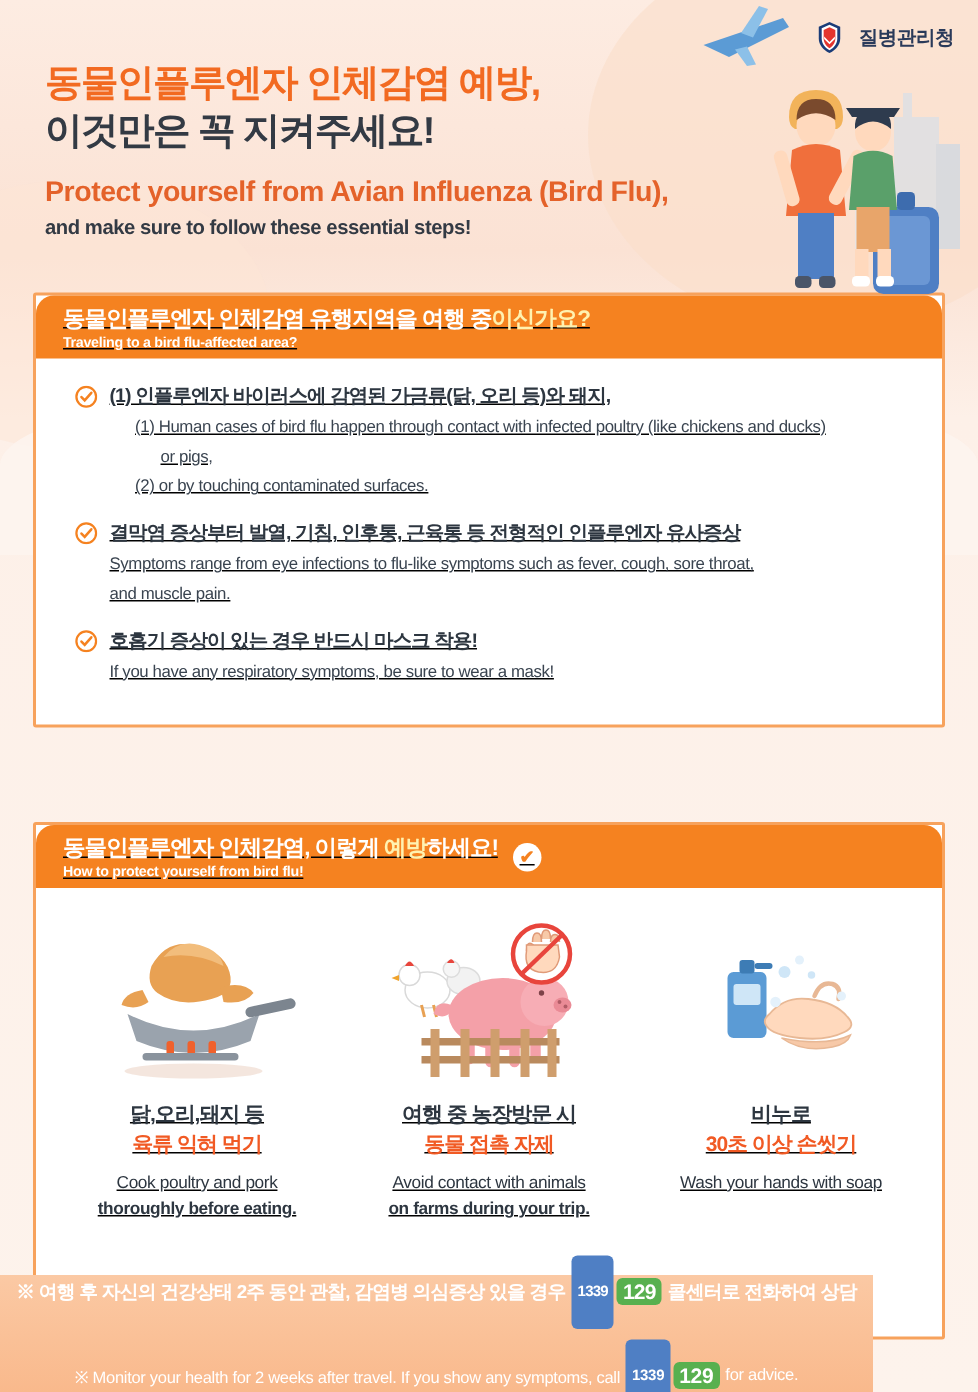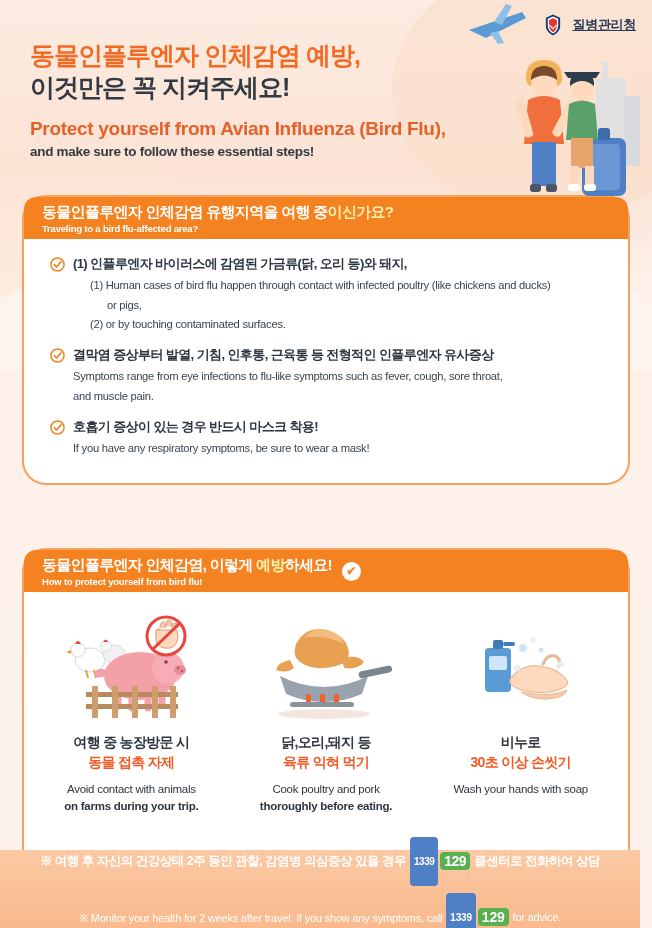--- a/index.html
+++ b/index.html
@@ -39,21 +39,21 @@
   }
 
   
   .kdca {
     position: absolute; right: 16px; top: 12px;
     display: flex; align-items: center; gap: 6px;
     z-index: 6;
   }
   .kdca-mark { width: 26px; height: 26px; }
   .kdca-text {
-    font-size: 13px; color: #2a3a5a; font-weight: bold; letter-spacing: -.3px; text-decoration: underline;
+    font-size: 13px; color: #2a3a5a; font-weight: bold; letter-spacing: -.3px;
   }
 
   
   .head {
     position: absolute; left: 30px; top: 40px; z-index: 5;
   }
   .h-ko1 {
     font-size: 25px; font-weight: bold; color: #f26a21; letter-spacing: -1px;
     line-height: 1.25;
   }
@@ -70,21 +70,22 @@
     font-size: 13.5px; font-weight: bold; color: #333a44; letter-spacing: -.3px;
   }
 
   
   .illus { position: absolute; right: 8px; top: 0px; width: 270px; height: 210px; z-index: 4; }
 
   
   .sec {
     position: absolute; left: 22px; width: 608px;
     background: #ffffff;
-    border-radius: 24px;
+    border-radius: 2px;
+    text-decoration: underline;
   }
   .sec1 { top: 195px; border: 2px solid #f7a25c; padding-bottom: 10px; }
   .sec-header {
     height: 42px; border-radius: 12px 12px 0 0;
     background: #f58220;
     display: flex; align-items: center; padding: 0 18px;
     position: relative;
   }
   .sec-header.orange2 { background: #f58220; }
   .hdr-ko { font-size: 15px; font-weight: bold; color: #ffffff; letter-spacing: -.7px; }
@@ -131,21 +132,21 @@
   }
   .card-ko .orange { color: #f15a24; }
   .card-en {
     font-size: 11.5px; color: #2d3640; letter-spacing: -.25px;
     line-height: 1.5; margin-top: 8px;
   }
   .card-en .bold { font-weight: bold; }
 
   
   .footer {
-    position: absolute; left: 0; bottom: 0; width: 640px; height: 78px;
+    position: absolute; left: 0; bottom: 0; width: 582px; height: 78px;
     background: linear-gradient(180deg,#fbc9a4 0%, #f9b98c 100%);
     display: flex; flex-direction: column; align-items: center; justify-content: center;
     gap: 7px;
   }
   .f-ko {
     font-size: 12.5px; font-weight: bold; color: #ffffff; letter-spacing: -.5px;
     display: flex; align-items: center; gap: 4px;
   }
   .f-en {
     font-size: 11px; color: #ffffff; letter-spacing: -.2px;
@@ -289,77 +290,20 @@
       <div class="hdr-stack">
         <div class="hdr-ko">
           <span>동물인플루엔자 인체감염, 이렇게 </span><span class="hl">예방</span><span>하세요!</span>
         </div>
         <div class="hdr-en">How to protect yourself from bird flu!</div>
       </div>
       <div class="hdr-check">✔</div>
     </div>
 
     <div class="cards">
-
-      <div class="card">
-        <div class="card-art">
-          <svg viewBox="0 0 150 110" width="150" height="110">
-
-            <g>
-              <ellipse cx="34" cy="46" rx="15" ry="12" fill="#ffffff" stroke="#d9d9d9"></ellipse>
-              <circle cx="22" cy="36" r="7" fill="#ffffff" stroke="#d9d9d9"></circle>
-              <path d="M19 30 q3 -6 6 0z" fill="#e8453c"></path>
-              <path d="M15 36 l-5 2 l5 2z" fill="#f0a32c"></path>
-              <path d="M30 56 l2 8 M38 56 l2 8" stroke="#e8a153" stroke-width="2"></path>
-            </g>
-            <g>
-              <ellipse cx="58" cy="40" rx="11" ry="9" fill="#f2f2f2" stroke="#dcdcdc"></ellipse>
-              <circle cx="50" cy="32" r="5.5" fill="#f6f6f6" stroke="#dcdcdc"></circle>
-              <path d="M47 28 q3 -5 5 0z" fill="#e8453c"></path>
-            </g>
-
-            <g>
-              <ellipse cx="84" cy="62" rx="36" ry="24" fill="#f4a0a8"></ellipse>
-              <circle cx="112" cy="54" r="16" fill="#f7adb5"></circle>
-              <ellipse cx="124" cy="56" rx="6" ry="5" fill="#ea8b96"></ellipse>
-              <circle cx="122" cy="54" r="1.3" fill="#b05c66"></circle>
-              <circle cx="126" cy="57" r="1.3" fill="#b05c66"></circle>
-              <circle cx="110" cy="48" r="1.8" fill="#7d4249"></circle>
-              <path d="M102 40 q6 -10 12 -2 q-6 2 -12 2z" fill="#ea8b96"></path>
-              <path d="M62 80 l0 12 M76 82 l0 12 M92 82 l0 12 M106 78 l0 12" stroke="#f4a0a8" stroke-width="7" stroke-linecap="round"></path>
-              <path d="M50 56 q-10 -4 -12 6 q8 4 12 -2z" fill="#f4a0a8"></path>
-            </g>
-
-            <g>
-              <rect x="30" y="78" width="92" height="5" fill="#b98a5e"></rect>
-              <rect x="30" y="90" width="92" height="5" fill="#b98a5e"></rect>
-              <rect x="36" y="72" width="6" height="32" fill="#cf9e6d"></rect>
-              <rect x="56" y="72" width="6" height="32" fill="#cf9e6d"></rect>
-              <rect x="76" y="72" width="6" height="32" fill="#cf9e6d"></rect>
-              <rect x="96" y="72" width="6" height="32" fill="#cf9e6d"></rect>
-              <rect x="114" y="72" width="6" height="32" fill="#cf9e6d"></rect>
-            </g>
-
-            <g>
-              <circle cx="110" cy="22" r="19" fill="#ffffff" stroke="#e8453c" stroke-width="3"></circle>
-              <path d="M104 14 q0 -6 3 -6 q3 0 3 6 M110 12 q0 -6 3 -6 q3 0 3 6 M116 14 q0 -5 3 -5 q3 0 3 5 M100 20 q0 -6 3 -5 q3 1 3 6" fill="#f7c9a8" stroke="#e09a78" stroke-width="1"></path>
-              <path d="M100 20 q-2 12 8 14 q12 2 14 -10 l-1 -8 l-21 0z" fill="#ffd9bd" stroke="#e09a78" stroke-width="1"></path>
-              <line x1="97" y1="35" x2="124" y2="9" stroke="#e8453c" stroke-width="3"></line>
-            </g>
-          </svg>
-        </div>
-        <div class="card-ko">
-          <div>여행 중 농장방문 시</div>
-          <div class="orange">동물 접촉 자제</div>
-        </div>
-        <div class="card-en">
-          <div>Avoid contact with animals</div>
-          <div class="bold">on farms during your trip.</div>
-        </div>
-      </div>
 
       <div class="card">
         <div class="card-art">
           <svg viewBox="0 0 140 110" width="140" height="110">
             <ellipse cx="68" cy="100" rx="46" ry="5" fill="#f0dbd0" opacity=".7"></ellipse>
             <path d="M24 62 q44 22 88 0 l-6 18 q-38 16 -76 0 z" fill="#9aa3ad"></path>
             <rect x="102" y="58" width="34" height="7" rx="3.5" fill="#7c858f" transform="rotate(-12 102 58)"></rect>
             <path d="M40 30 q10 -18 28 -14 q20 4 24 18 q4 14 -12 18 q-22 6 -36 -4 q-8 -6 -4 -18z" fill="#e8a153"></path>
             <path d="M48 24 q10 -12 24 -8 q14 4 16 14 q-20 -10 -40 -6z" fill="#f2bd7c"></path>
             <path d="M86 44 q16 -4 22 4 q-6 8 -20 6z" fill="#e8a153"></path>
@@ -375,20 +319,77 @@
           <div class="orange">육류 익혀 먹기</div>
         </div>
         <div class="card-en">
           <div>Cook poultry and pork</div>
           <div class="bold">thoroughly before eating.</div>
         </div>
       </div>
 
       <div class="card">
         <div class="card-art">
+          <svg viewBox="0 0 150 110" width="150" height="110">
+
+            <g>
+              <ellipse cx="34" cy="46" rx="15" ry="12" fill="#ffffff" stroke="#d9d9d9"></ellipse>
+              <circle cx="22" cy="36" r="7" fill="#ffffff" stroke="#d9d9d9"></circle>
+              <path d="M19 30 q3 -6 6 0z" fill="#e8453c"></path>
+              <path d="M15 36 l-5 2 l5 2z" fill="#f0a32c"></path>
+              <path d="M30 56 l2 8 M38 56 l2 8" stroke="#e8a153" stroke-width="2"></path>
+            </g>
+            <g>
+              <ellipse cx="58" cy="40" rx="11" ry="9" fill="#f2f2f2" stroke="#dcdcdc"></ellipse>
+              <circle cx="50" cy="32" r="5.5" fill="#f6f6f6" stroke="#dcdcdc"></circle>
+              <path d="M47 28 q3 -5 5 0z" fill="#e8453c"></path>
+            </g>
+
+            <g>
+              <ellipse cx="84" cy="62" rx="36" ry="24" fill="#f4a0a8"></ellipse>
+              <circle cx="112" cy="54" r="16" fill="#f7adb5"></circle>
+              <ellipse cx="124" cy="56" rx="6" ry="5" fill="#ea8b96"></ellipse>
+              <circle cx="122" cy="54" r="1.3" fill="#b05c66"></circle>
+              <circle cx="126" cy="57" r="1.3" fill="#b05c66"></circle>
+              <circle cx="110" cy="48" r="1.8" fill="#7d4249"></circle>
+              <path d="M102 40 q6 -10 12 -2 q-6 2 -12 2z" fill="#ea8b96"></path>
+              <path d="M62 80 l0 12 M76 82 l0 12 M92 82 l0 12 M106 78 l0 12" stroke="#f4a0a8" stroke-width="7" stroke-linecap="round"></path>
+              <path d="M50 56 q-10 -4 -12 6 q8 4 12 -2z" fill="#f4a0a8"></path>
+            </g>
+
+            <g>
+              <rect x="30" y="78" width="92" height="5" fill="#b98a5e"></rect>
+              <rect x="30" y="90" width="92" height="5" fill="#b98a5e"></rect>
+              <rect x="36" y="72" width="6" height="32" fill="#cf9e6d"></rect>
+              <rect x="56" y="72" width="6" height="32" fill="#cf9e6d"></rect>
+              <rect x="76" y="72" width="6" height="32" fill="#cf9e6d"></rect>
+              <rect x="96" y="72" width="6" height="32" fill="#cf9e6d"></rect>
+              <rect x="114" y="72" width="6" height="32" fill="#cf9e6d"></rect>
+            </g>
+
+            <g>
+              <circle cx="110" cy="22" r="19" fill="#ffffff" stroke="#e8453c" stroke-width="3"></circle>
+              <path d="M104 14 q0 -6 3 -6 q3 0 3 6 M110 12 q0 -6 3 -6 q3 0 3 6 M116 14 q0 -5 3 -5 q3 0 3 5 M100 20 q0 -6 3 -5 q3 1 3 6" fill="#f7c9a8" stroke="#e09a78" stroke-width="1"></path>
+              <path d="M100 20 q-2 12 8 14 q12 2 14 -10 l-1 -8 l-21 0z" fill="#ffd9bd" stroke="#e09a78" stroke-width="1"></path>
+              <line x1="97" y1="35" x2="124" y2="9" stroke="#e8453c" stroke-width="3"></line>
+            </g>
+          </svg>
+        </div>
+        <div class="card-ko">
+          <div>여행 중 농장방문 시</div>
+          <div class="orange">동물 접촉 자제</div>
+        </div>
+        <div class="card-en">
+          <div>Avoid contact with animals</div>
+          <div class="bold">on farms during your trip.</div>
+        </div>
+      </div>
+
+      <div class="card">
+        <div class="card-art">
           <svg viewBox="0 0 140 110" width="140" height="110">
 
             <rect x="34" y="34" width="26" height="44" rx="4" fill="#5b9bd5"></rect>
             <rect x="38" y="42" width="18" height="14" rx="2" fill="#cfe6f7"></rect>
             <rect x="42" y="26" width="10" height="9" rx="2" fill="#3d7cb5"></rect>
             <rect x="52" y="28" width="12" height="4" rx="2" fill="#3d7cb5"></rect>
 
             <circle cx="72" cy="34" r="4" fill="#cfe6f7"></circle>
             <circle cx="82" cy="26" r="3" fill="#e4f1fb"></circle>
             <circle cx="90" cy="36" r="2.5" fill="#cfe6f7"></circle>

